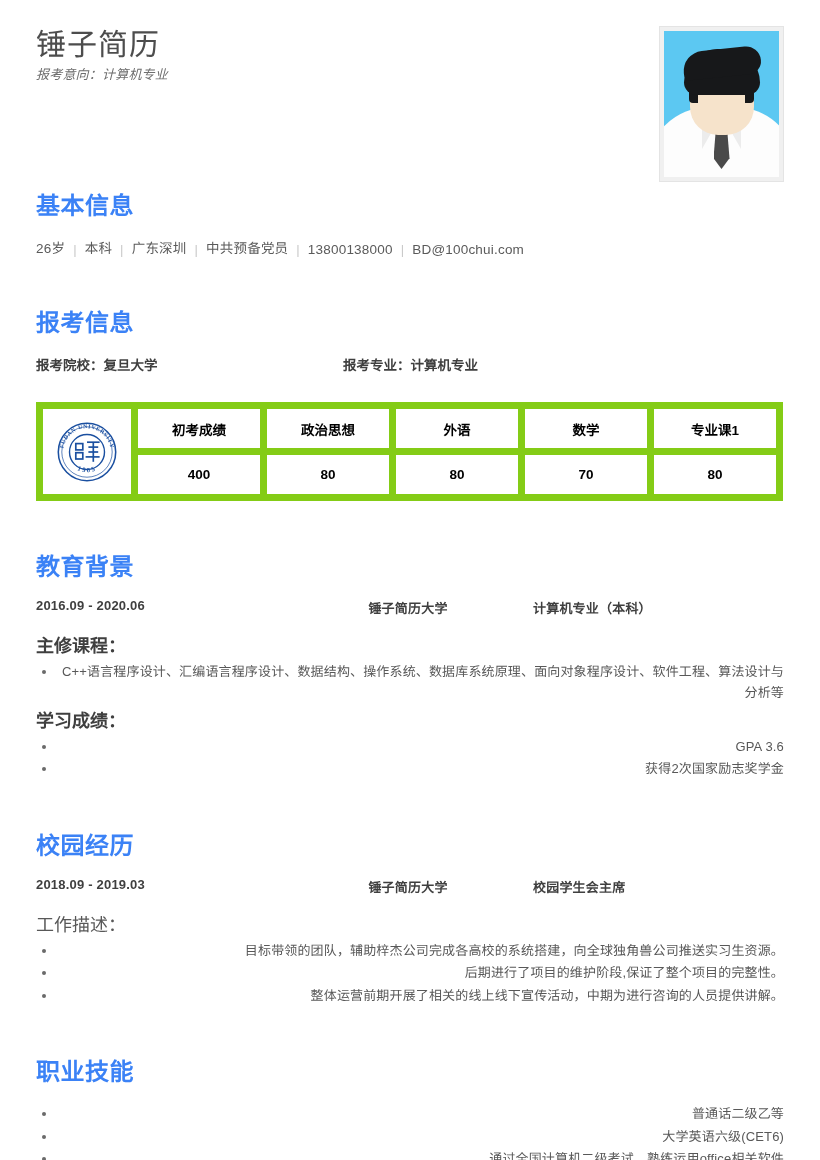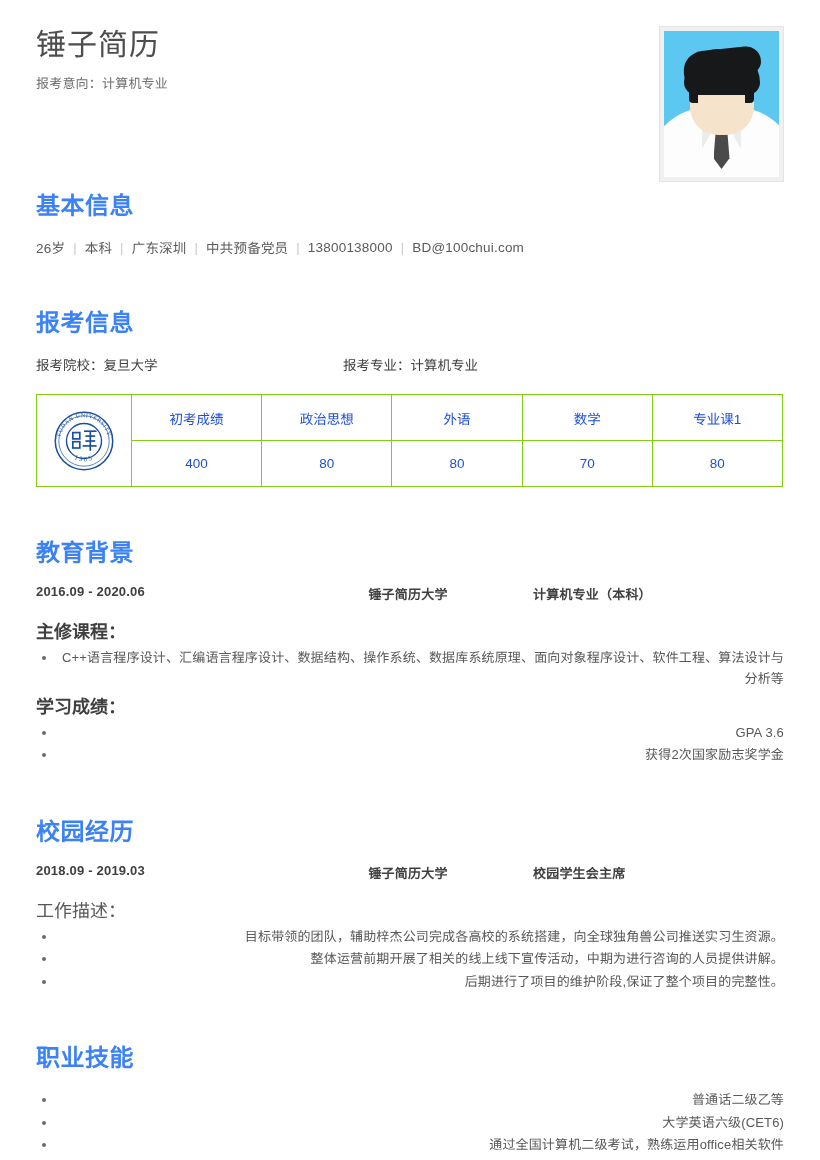--- a/index.html
+++ b/index.html
@@ -34,22 +34,22 @@
     font-size: 30px;
     font-weight: 400;
     color: #4d4d4d;
     letter-spacing: 1px;
     line-height: 1.25;
     margin: 0;
   }
   .intent {
     font-size: 13px;
     color: #6e6e6e;
-    margin-top: 9px;
     letter-spacing: .2px;
+    font-style: italic;
   }
 
   .photo-frame {
     position: absolute;
     right: 0;
     top: 26px;
     width: 125px;
     height: 156px;
     background: #f0f0f0;
     padding: 4px;
@@ -162,52 +162,52 @@
     margin: 0 0 16px 0;
   }
   .sec-gap-lg { height: 44px; }
 
   
   .basic-line {
     font-size: 13.5px;
     color: #5a5a5a;
     letter-spacing: .2px;
     display: flex;
-    align-items: center;
+    align-items: flex-end;
     flex-wrap: wrap;
   }
   .basic-line .sep {
     display: inline-block;
     color: #c9c9c9;
     margin: 0 8px;
     font-size: 13px;
   }
 
   
   .exam-subrow {
     display: flex;
     font-size: 13.5px;
-    font-weight: normal;
+    font-weight: bold;
     color: #3f3f3f;
-    margin-bottom: 20px;
+    margin-bottom: 28px;
   }
   .exam-subrow .col1 { width: 307px; }
 
   
   table.score-table {
     border-collapse: collapse;
     width: 747px;
     table-layout: fixed;
   }
   table.score-table td, table.score-table th {
-    border: 1px solid #84cc16;
+    border: 7px solid #84cc16;
     text-align: center;
     font-size: 13.5px;
-    color: #1d4ed8;
-    font-weight: normal;
+    color: #000000;
+    font-weight: bold;
     height: 46px;
     vertical-align: middle;
   }
   table.score-table .logo-cell {
     width: 95px;
     padding: 0;
   }
   .fudan-logo {
     display: block;
     margin: 0 auto;
@@ -388,22 +388,22 @@
 
     <div class="entry-row">
       <div class="c1">2018.09 - 2019.03</div>
       <div class="c2">锤子简历大学</div>
       <div class="c3">校园学生会主席</div>
     </div>
 
     <div class="sub-label" style="font-weight:normal;color:#585858;font-family:Liberation Mono, monospace;">工作描述：</div>
     <ul class="bullets">
       <li>目标带领的团队，辅助梓杰公司完成各高校的系统搭建，向全球独角兽公司推送实习生资源。</li>
+      <li>后期进行了项目的维护阶段,保证了整个项目的完整性。</li>
       <li>整体运营前期开展了相关的线上线下宣传活动，中期为进行咨询的人员提供讲解。</li>
-      <li>后期进行了项目的维护阶段,保证了整个项目的完整性。</li>
     </ul>
   </div>
 
   <div class="sec-gap-lg"></div>
 
   <div class="section">
     <h2 class="section-title">职业技能</h2>
     <ul class="bullets">
       <li>普通话二级乙等</li>
       <li>大学英语六级(CET6)</li>

